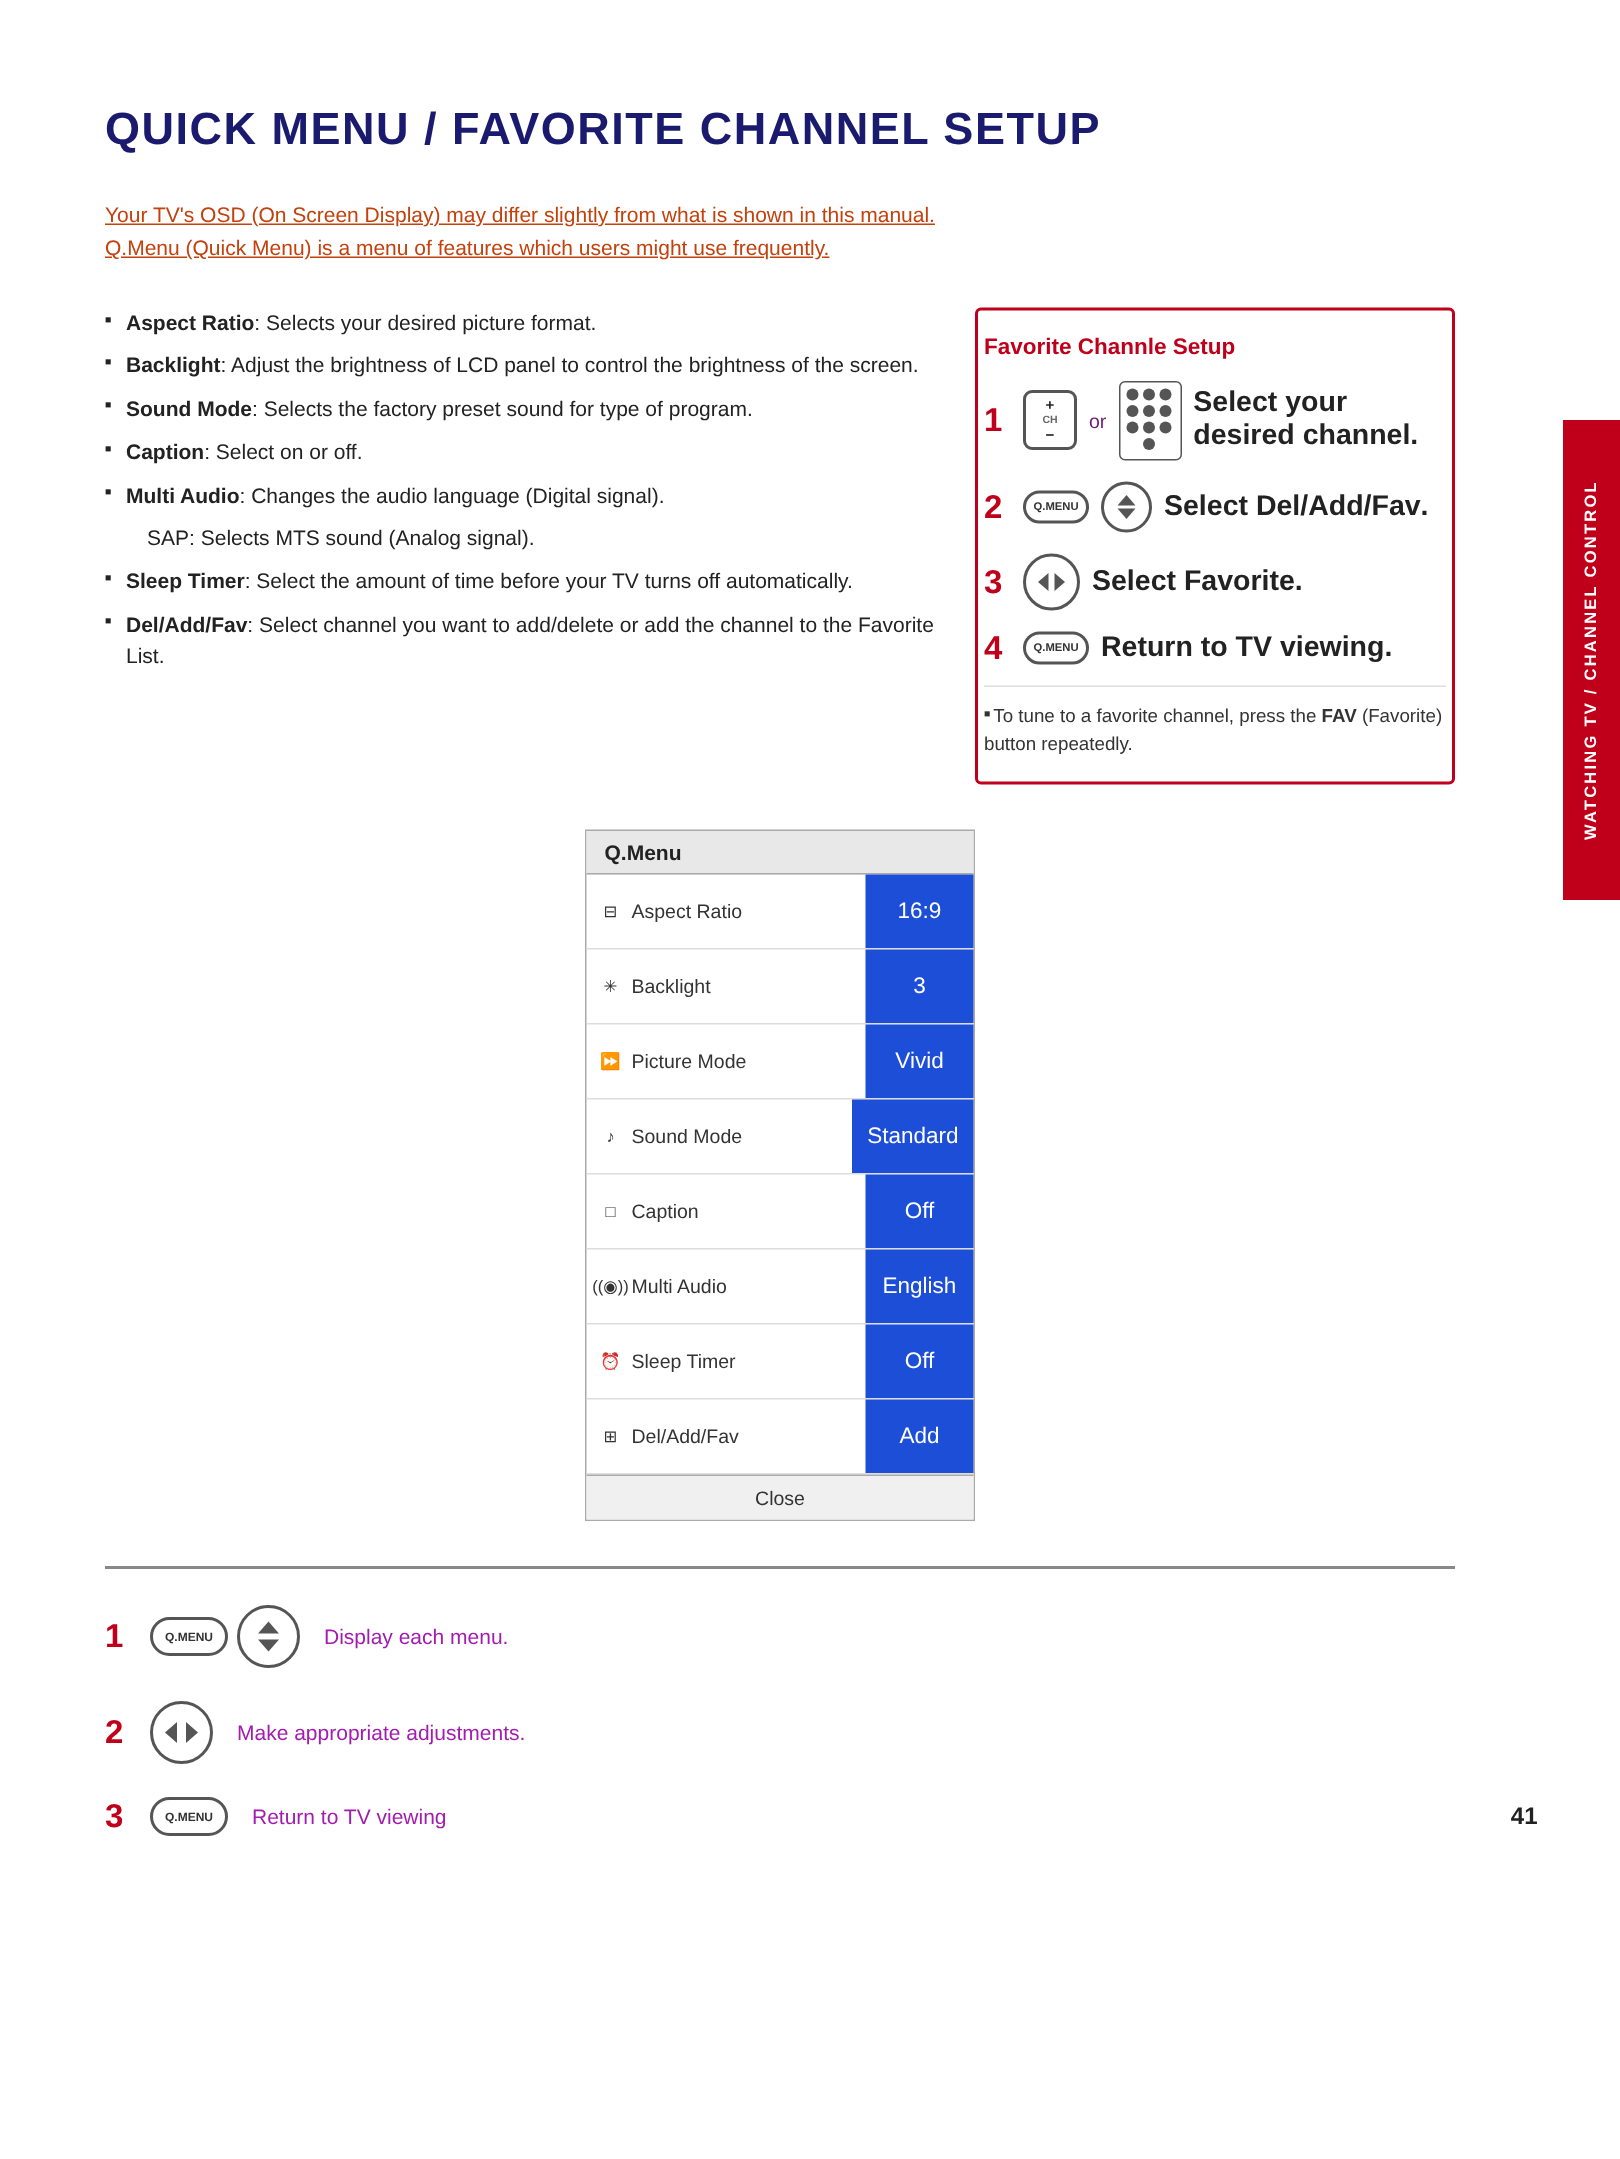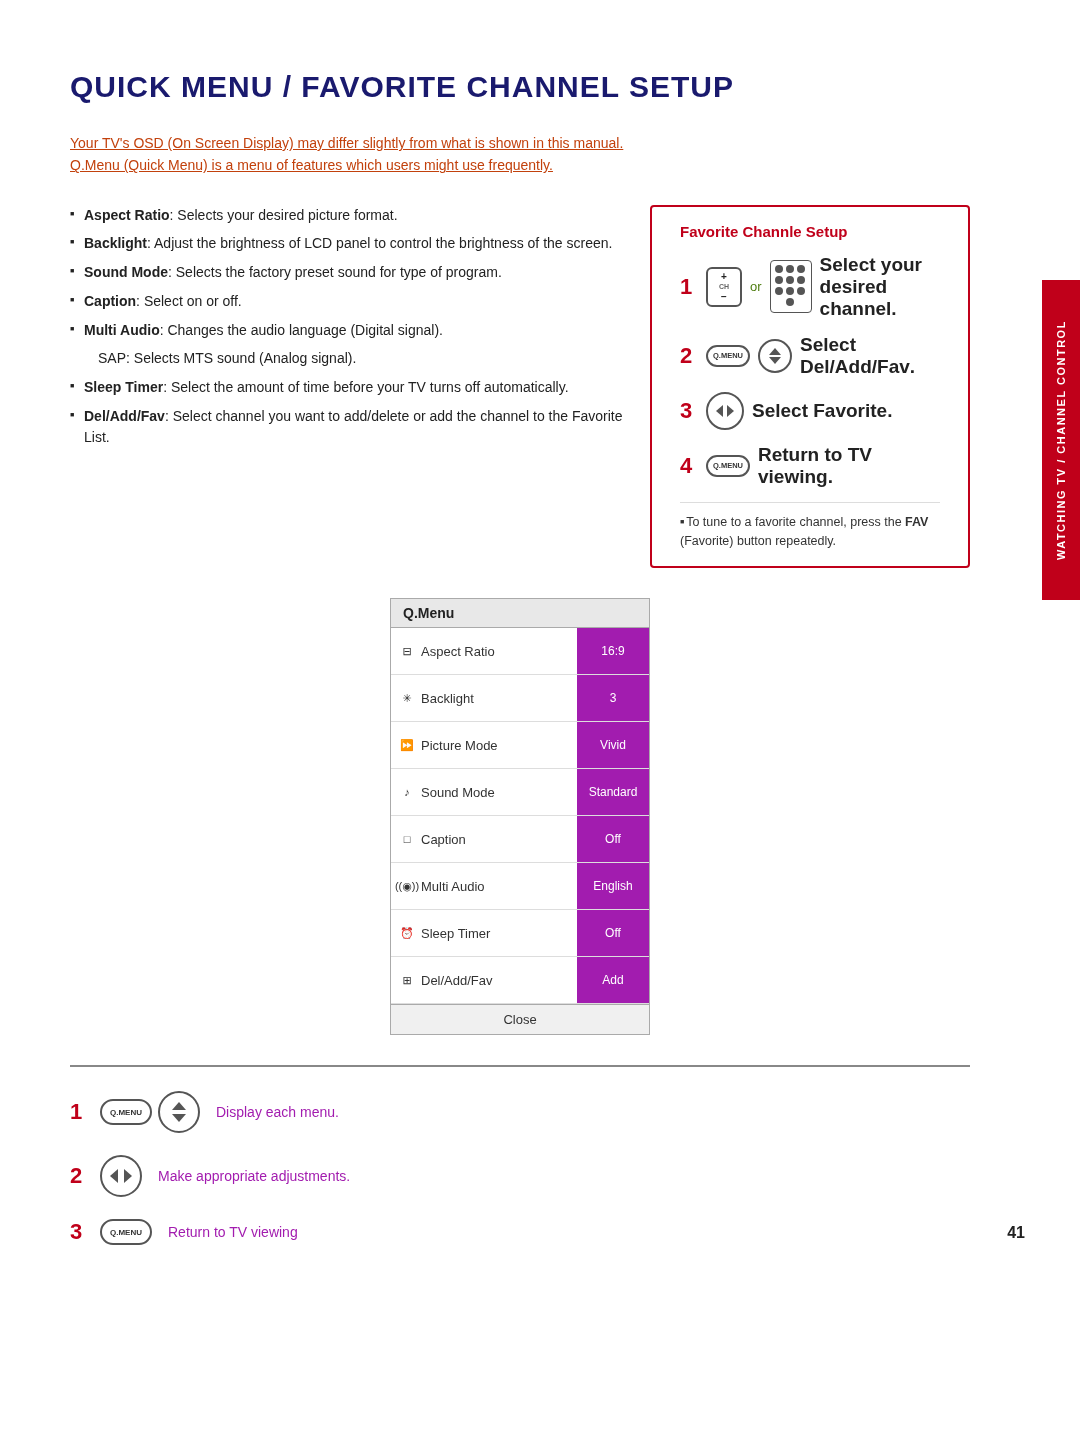--- a/index.html
+++ b/index.html
@@ -115,21 +115,21 @@
       list-style: none;
     }
     .feature-list li.indent::before {
       content: '';
     }
 
     
     .fav-box {
       border: 2px solid #c0001a;
       border-radius: 4px;
-      padding: 16px 28px;
+      padding: 16px 4px;
       background: #fff;
     }
     .fav-box-title {
       color: #c0001a;
       font-weight: bold;
       font-size: 15px;
       margin-bottom: 14px;
     }
 
     .fav-step {
@@ -207,21 +207,21 @@
       width: 44px;
       height: 22px;
       font-size: 7.5px;
       color: #333;
       font-weight: bold;
       flex-shrink: 0;
     }
 
     .or-text {
       font-size: 13px;
-      color: #4d7c0f;
+      color: #701a75;
     }
 
     .fav-note {
       font-size: 12.5px;
       color: #333;
       border-top: 1px solid #ddd;
       padding-top: 10px;
       margin-top: 4px;
       line-height: 1.5;
     }
@@ -272,26 +272,26 @@
     }
     .qmenu-row-icon {
       width: 16px;
       height: 14px;
       display: inline-flex;
       align-items: center;
       justify-content: center;
       font-size: 11px;
     }
     .qmenu-row-value {
-      background: #a21caf;
+      background: #1d4ed8;
       color: #fff;
       padding: 16px 10px;
       min-width: 72px;
       text-align: center;
-      font-size: 12px;
+      font-size: 15px;
     }
     .qmenu-close {
       text-align: center;
       padding: 7px;
       font-size: 13px;
       color: #333;
       border-top: 1px solid #aaa;
       background: #f0f0f0;
     }
 

